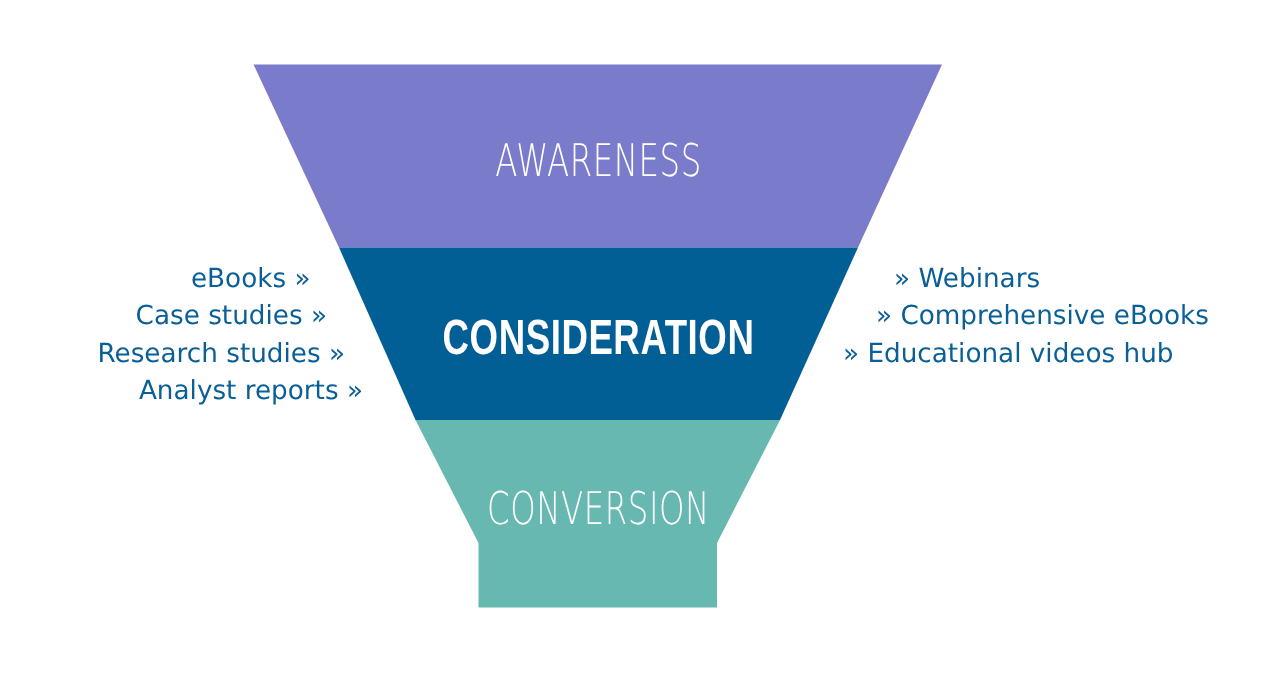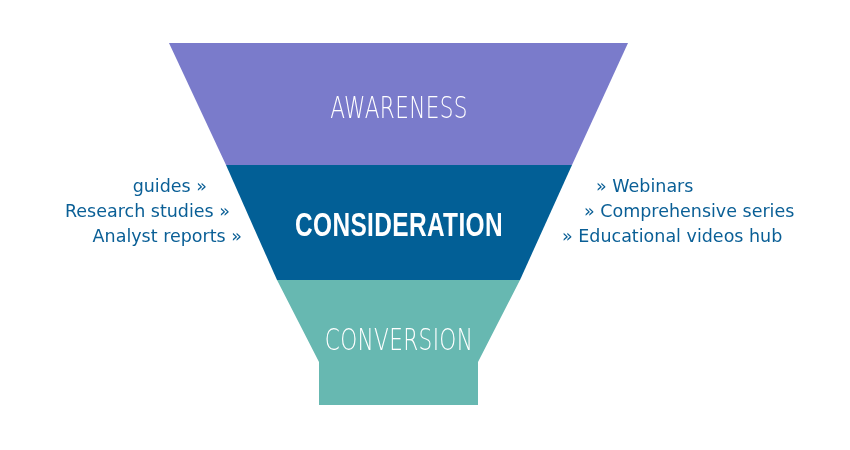--- a/index.html
+++ b/index.html
@@ -24,22 +24,23 @@
   <polygon id="band-awareness" points="169,43 628,43 572,165 226,165" fill="#7a7bcb"></polygon>
   <polygon id="band-consideration" points="226,165 572,165 520,280 277,280" fill="#025f96"></polygon>
   <polygon id="band-conversion" points="277,280 520,280 478,362 478,405 319,405 319,362" fill="#67b8b1"></polygon>
 </svg>
 
 <div class="stage-label" style="left: 399px; top: 93px; color: rgb(255, 255, 255);">AWARENESS</div>
 <div class="stage-label bold" style="left: 399px; top: 208px; color: rgb(255, 255, 255);">CONSIDERATION</div>
 <div class="stage-label" style="left: 399px; top: 325px; color: rgb(255, 255, 255);">CONVERSION</div>
 
 <div class="list left" style="color: rgb(10, 95, 150);">
-  <div class="item" style="margin-right:35px;">guides »</div>
+  <div class="item" style="margin-right:35px;">eBooks »</div>
+  <div class="item" style="margin-right:24px;">Case studies »</div>
   <div class="item" style="margin-right:12px;text-align:center;">Research studies »</div>
   <div class="item" style="margin-right:0px;">Analyst reports  »</div>
 </div>
 
 <div class="list right" style="color: rgb(10, 95, 150);">
   <div class="item" style="margin-left:38px;">» Webinars</div>
-  <div class="item" style="margin-left:26px;">» Comprehensive series</div>
+  <div class="item" style="margin-left:26px;">» Comprehensive eBooks</div>
   <div class="item" style="margin-left:4px;">» Educational videos hub</div>
 </div>
 
 </body></html>

